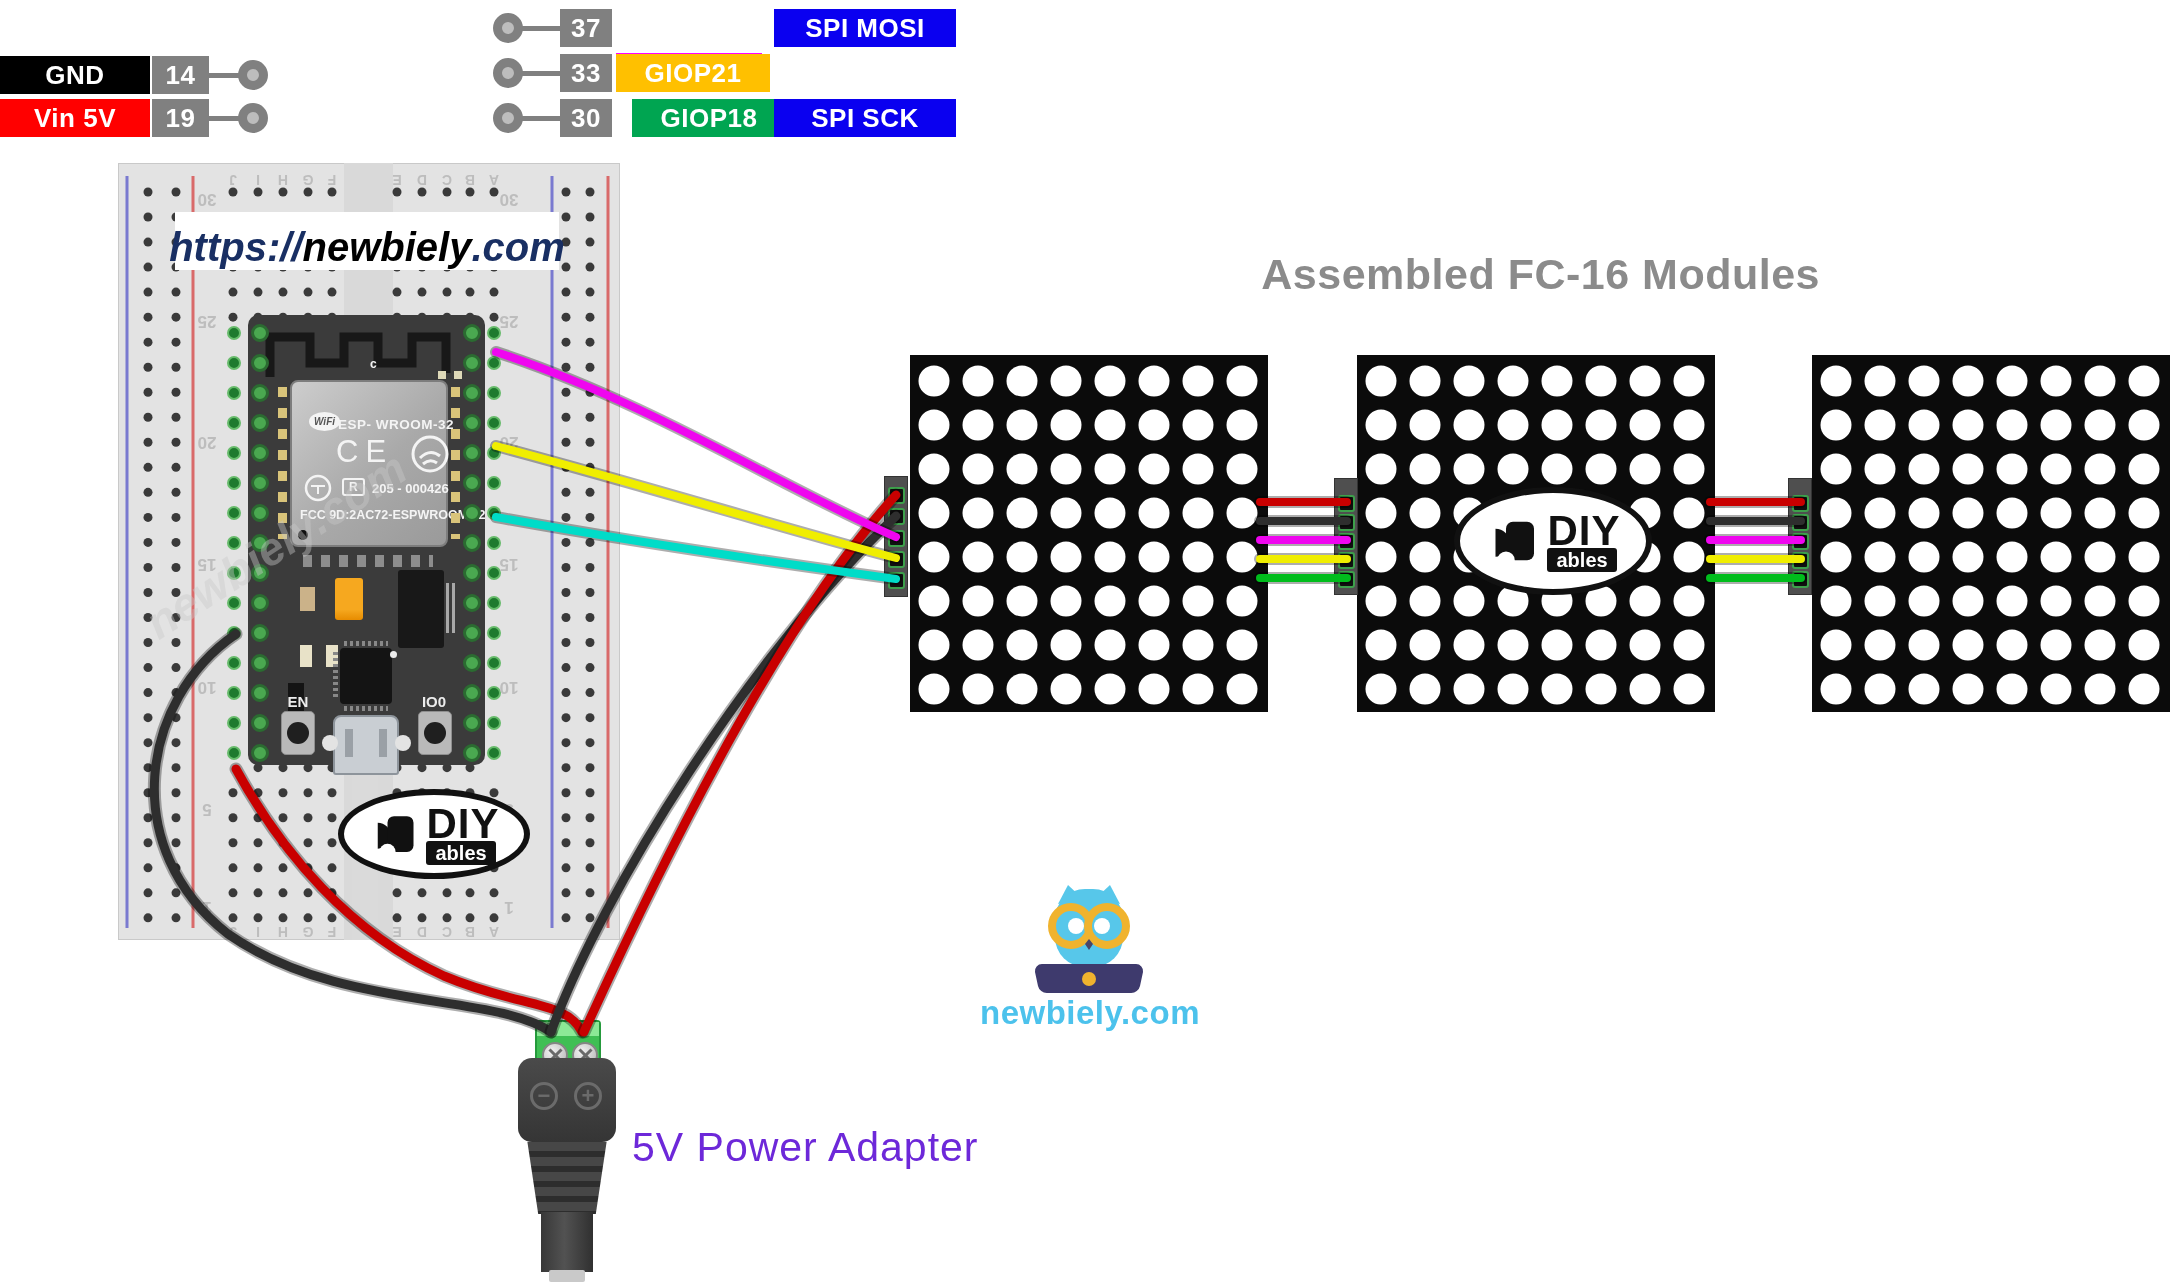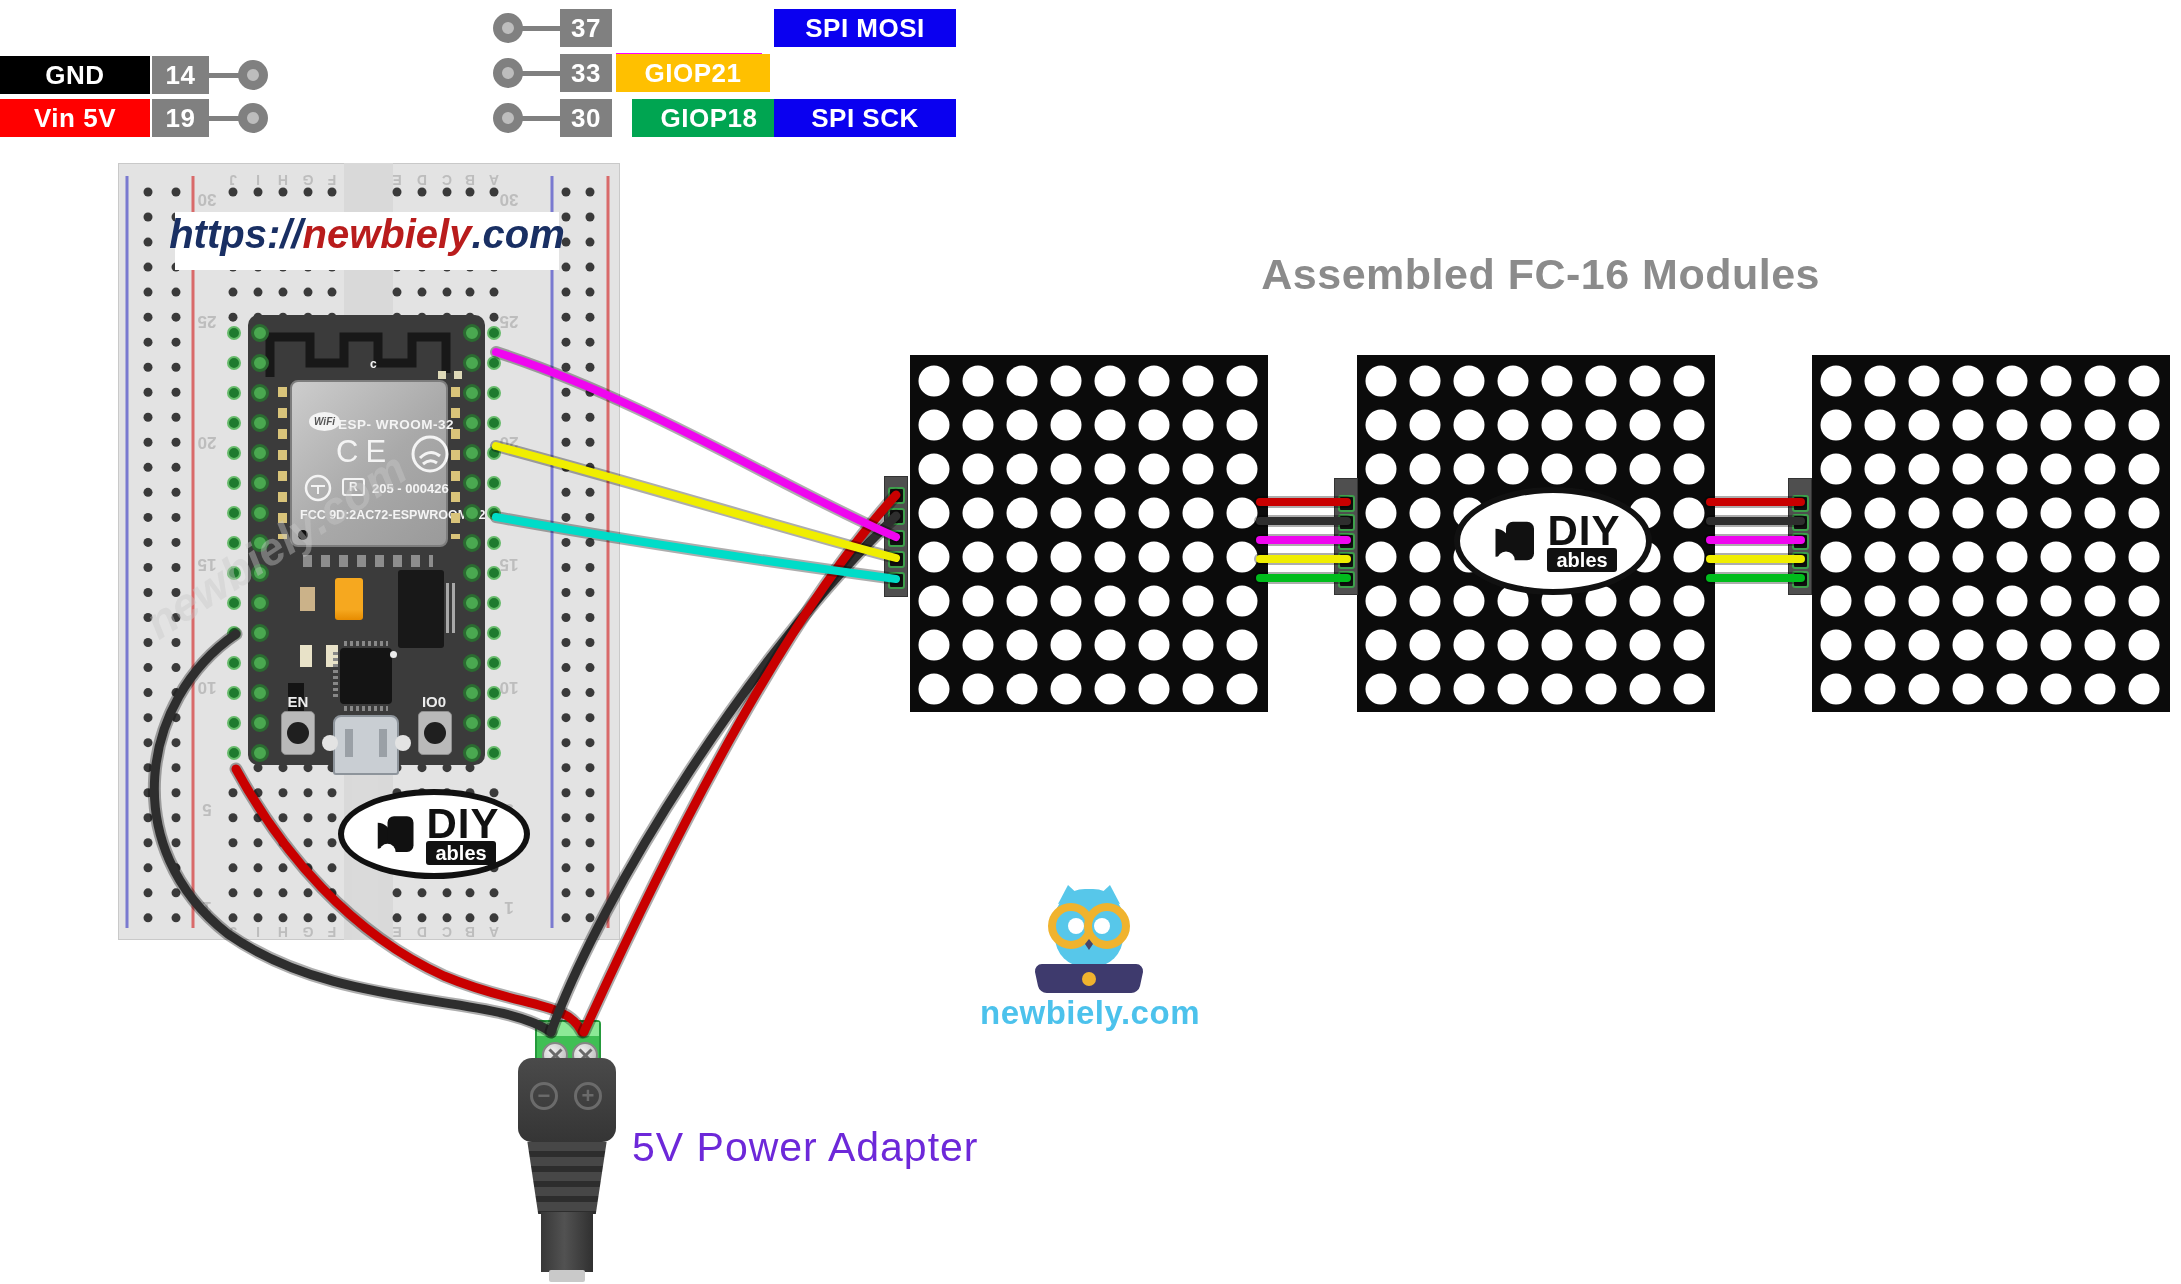--- a/index.html
+++ b/index.html
@@ -7,21 +7,21 @@
           font-family:"Liberation Sans","DejaVu Sans",sans-serif;}
   .abs{position:absolute;}
   .lblbox{position:absolute;display:flex;align-items:center;justify-content:center;
           color:#fff;font-weight:bold;font-size:26px;letter-spacing:0.5px;}
   .stub{position:absolute;height:5px;background:#808080;}
   .pincircle{position:absolute;width:30px;height:30px;border-radius:50%;
              border:9px solid #808080;background:#bdbdbd;box-sizing:border-box;}
   #breadboard{left:118px;top:163px;width:502px;height:777px;background:#e3e3e3;
               border:1px solid #c9c9c9;box-sizing:border-box;}
   #url-box{left:175px;top:212px;width:384px;height:58px;background:#ffffff;
-           display:flex;align-items:flex-start;justify-content:center;
+           display:flex;align-items:flex-end;justify-content:center;
            font-size:40px;font-weight:bold;font-style:italic;}
   #watermark{left:150px;top:600px;width:460px;font-size:46px;font-weight:bold;font-style:italic;
              color:rgba(200,200,200,0.42);transform:rotate(-33deg);transform-origin:left center;}
   #esp32{left:248px;top:315px;width:237px;height:450px;background:#3b3b3b;border-radius:10px;}
   #shield{position:absolute;left:42px;top:65px;width:158px;height:167px;border-radius:8px;
           background:linear-gradient(135deg,#cdcdcd,#a9a9a9 55%,#9a9a9a);border:2px solid #7d7d7d;
           box-sizing:border-box;color:#f4f4f4;}
   .shtext{position:absolute;color:#f4f4f4;white-space:nowrap;}
   .btn{position:absolute;width:34px;height:44px;background:#b9b9b9;border-radius:5px;
        border:1px solid #8f8f8f;box-sizing:border-box;}
@@ -629,21 +629,21 @@
         <div class="pin" style="left: 215px; top: 369px;"></div>
         <div class="pin" style="left: 3px; top: 399px;"></div>
         <div class="pin" style="left: 215px; top: 399px;"></div>
         <div class="pin" style="left: 3px; top: 429px;"></div>
         <div class="pin" style="left: 215px; top: 429px;"></div>
       </div>
   </div>
 
   <div class="abs" id="url-box">
     <span style="color:#192f63;">https://</span>
-      <span style="color:#b91c1c;">newbiely</span>
+      <span style="color:#000000;">newbiely</span>
       <span style="color:#192f63;">.com</span>
   </div>
 
   <div class="abs" id="watermark">newbiely.com</div>
 
   <div class="diy" style="left:338px;top:789px;width:180px;height:78px;">
     <svg width="52" height="50" viewBox="0 0 64 56">
       <path d="M12,14 A15,15 0 0 1 12,46 Z" fill="#111"></path>
       <rect x="24" y="6" width="32" height="44" rx="8" fill="#111"></rect>
       <circle cx="24" cy="50" r="10" fill="#fff"></circle>

